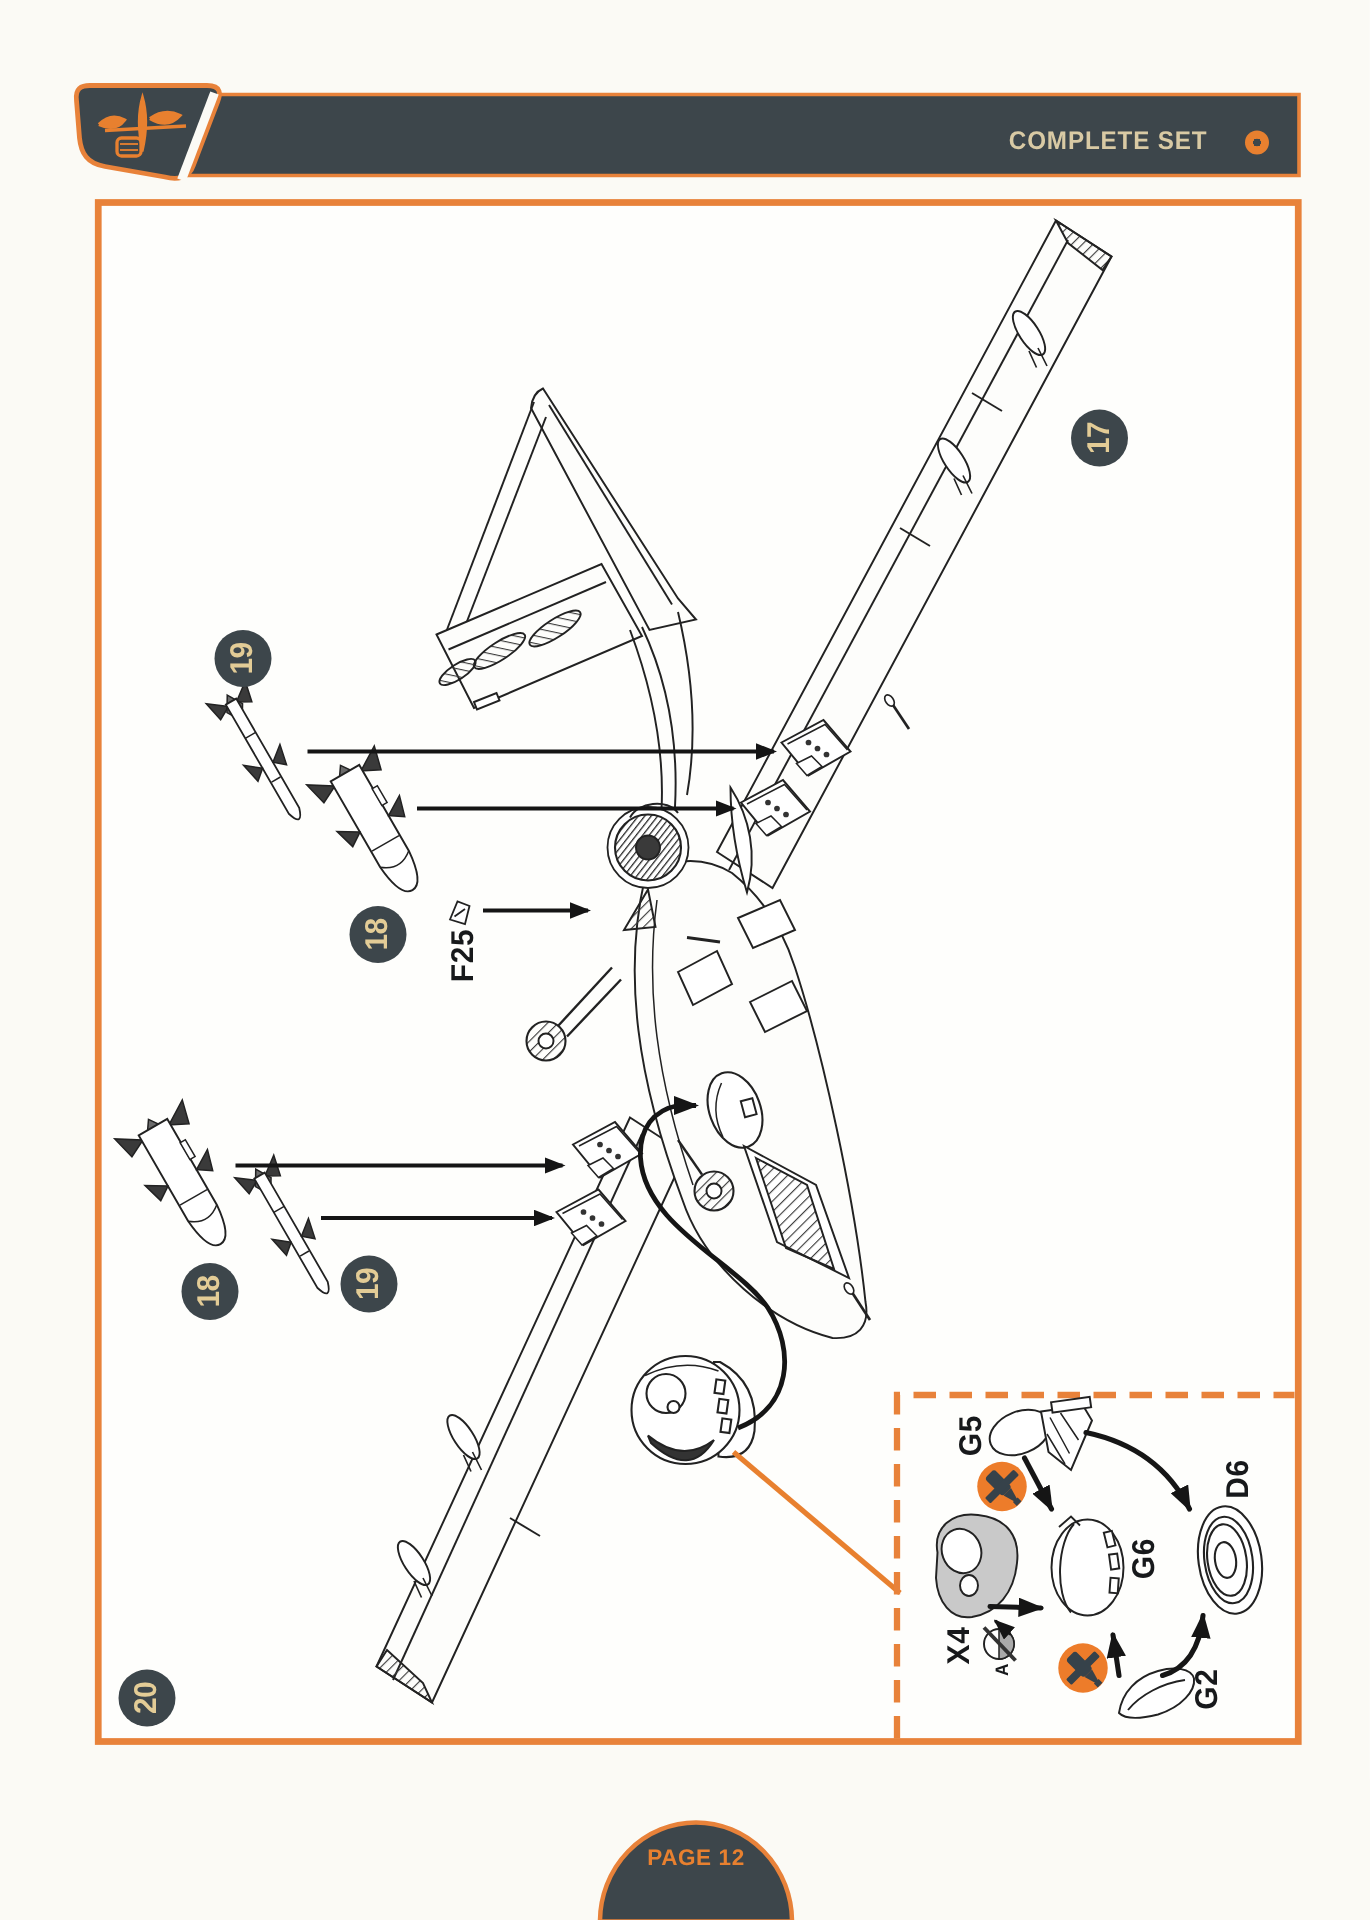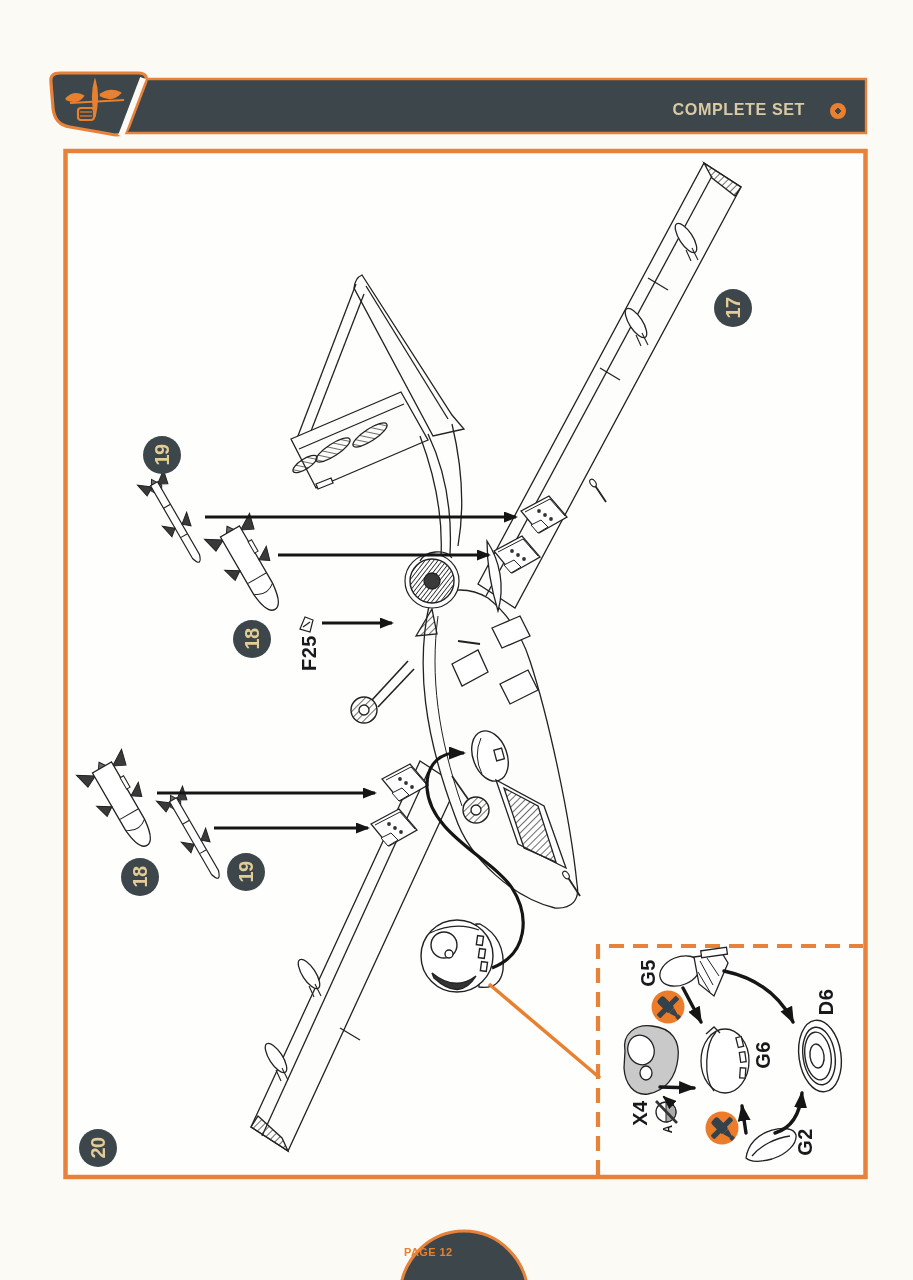--- a/index.html
+++ b/index.html
@@ -1,32 +1,32 @@
 <!DOCTYPE html>
 <html><head>
 <meta charset="utf-8">
 <style>
   html,body{margin:0;padding:0;background:#FBFAF5;width:913px;height:1280px;overflow:hidden;
             font-family:"Liberation Sans",sans-serif;}
-  .page{position:relative;width:913px;height:961px;background:#FBFAF5;margin-top:16px;}
+  .page{position:relative;width:913px;height:961px;background:#FBFAF5;}
   svg{position:absolute;left:0;top:0;}
   .hdr-title{position:absolute;left:590px;top:84px;width:215px;text-align:right;
              font-size:17px;font-weight:600;letter-spacing:.6px;color:#D9CAA4;
              transform:scaleX(.95);transform-origin:right center;}
   .hdr-dot{position:absolute;left:830px;top:87px;width:16px;height:16px;border-radius:50%;
            background:radial-gradient(circle at 50% 50%, #3D464B 0 2.6px, #E8802F 2.7px);}
   .badge{position:absolute;width:38px;height:38px;border-radius:50%;background:#3D464B;
          display:flex;align-items:center;justify-content:center;}
   .badge span{transform:rotate(-90deg) scaleX(.95);color:#E3CC96;font-size:21px;font-weight:700;
               letter-spacing:-.5px;}
   .vlabel{position:absolute;transform:translate(-50%,-50%) rotate(-90deg) scaleX(.95);
           font-size:21px;font-weight:600;color:#17191B;letter-spacing:.5px;white-space:nowrap;}
   .vlabel.small{font-size:12px;font-weight:700;}
-  .pgnum{position:absolute;left:404px;top:1230px;width:120px;
-         font-size:11px;font-weight:700;letter-spacing:.4px;color:#E8802F;}
+  .pgnum{position:absolute;left:404px;top:1230px;width:120px;text-align:center;
+         font-size:15px;font-weight:700;letter-spacing:.4px;color:#E8802F;}
 </style>
 </head>
 <body>
 
 <div class="page">
 
   <svg width="913" height="1280" viewBox="0 0 913 1280">
     <defs>
       <pattern id="h1" width="5" height="5" patternUnits="userSpaceOnUse" patternTransform="rotate(45)">
         <line x1="0" y1="0" x2="0" y2="5" stroke="#3A3A3A" stroke-width="1.5"></line>

